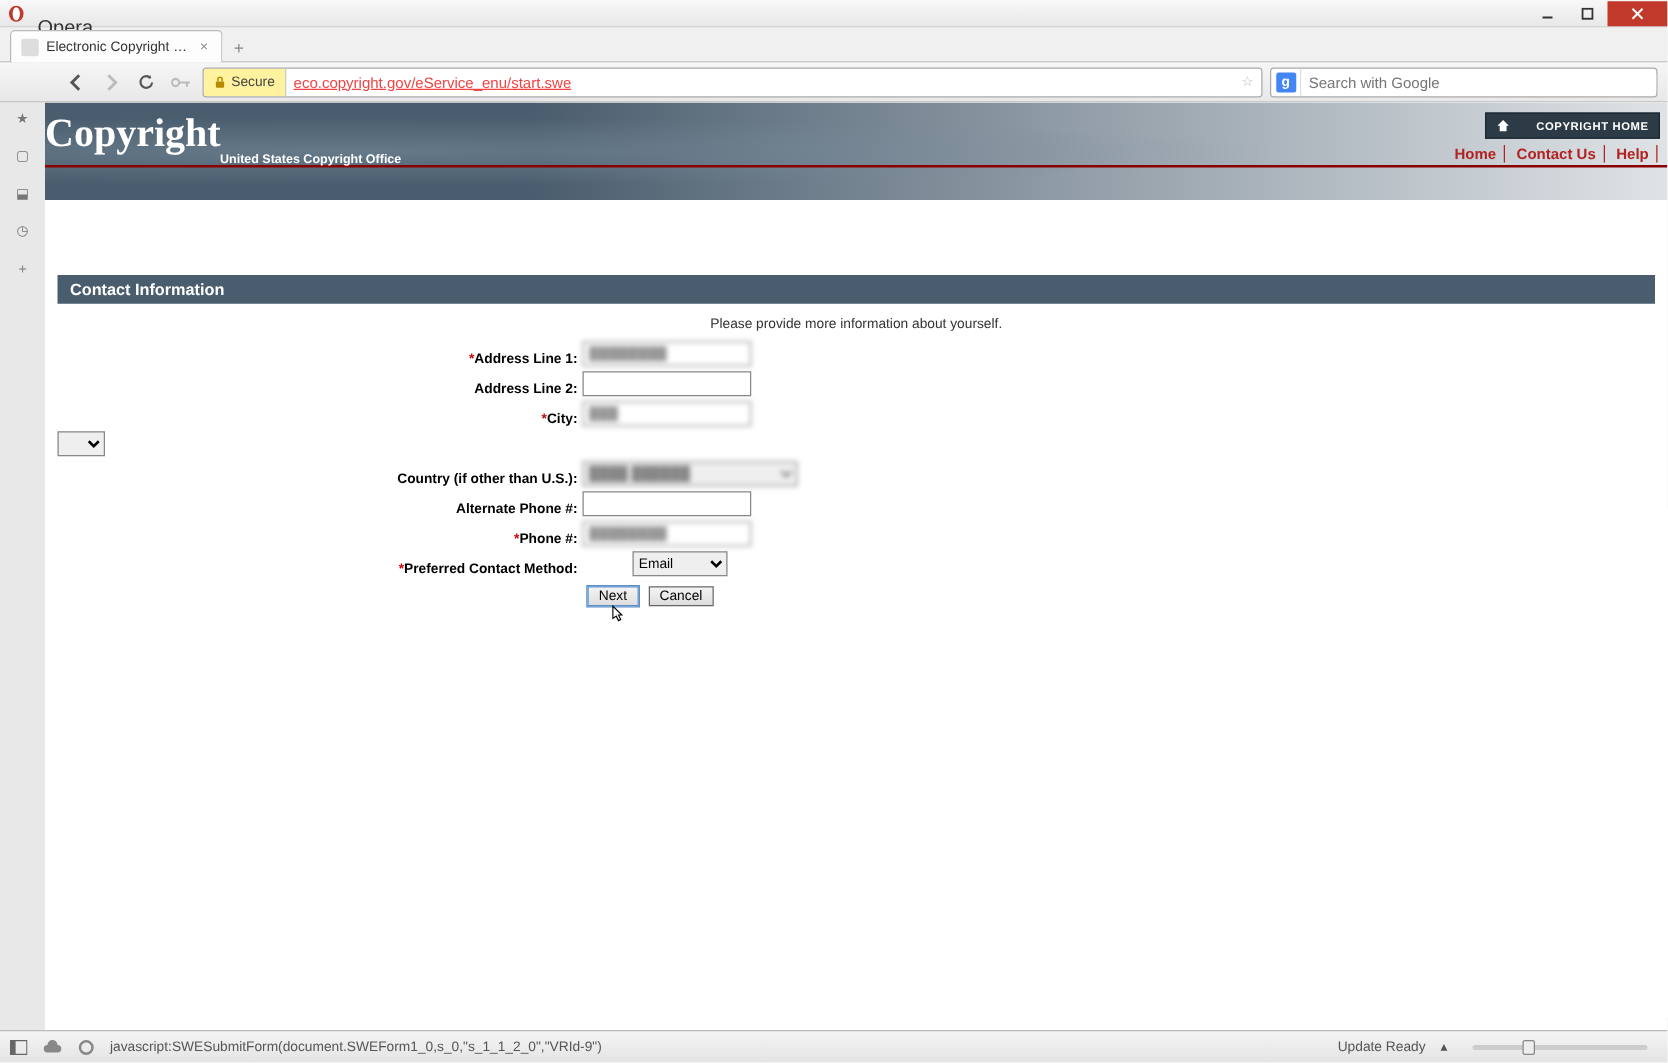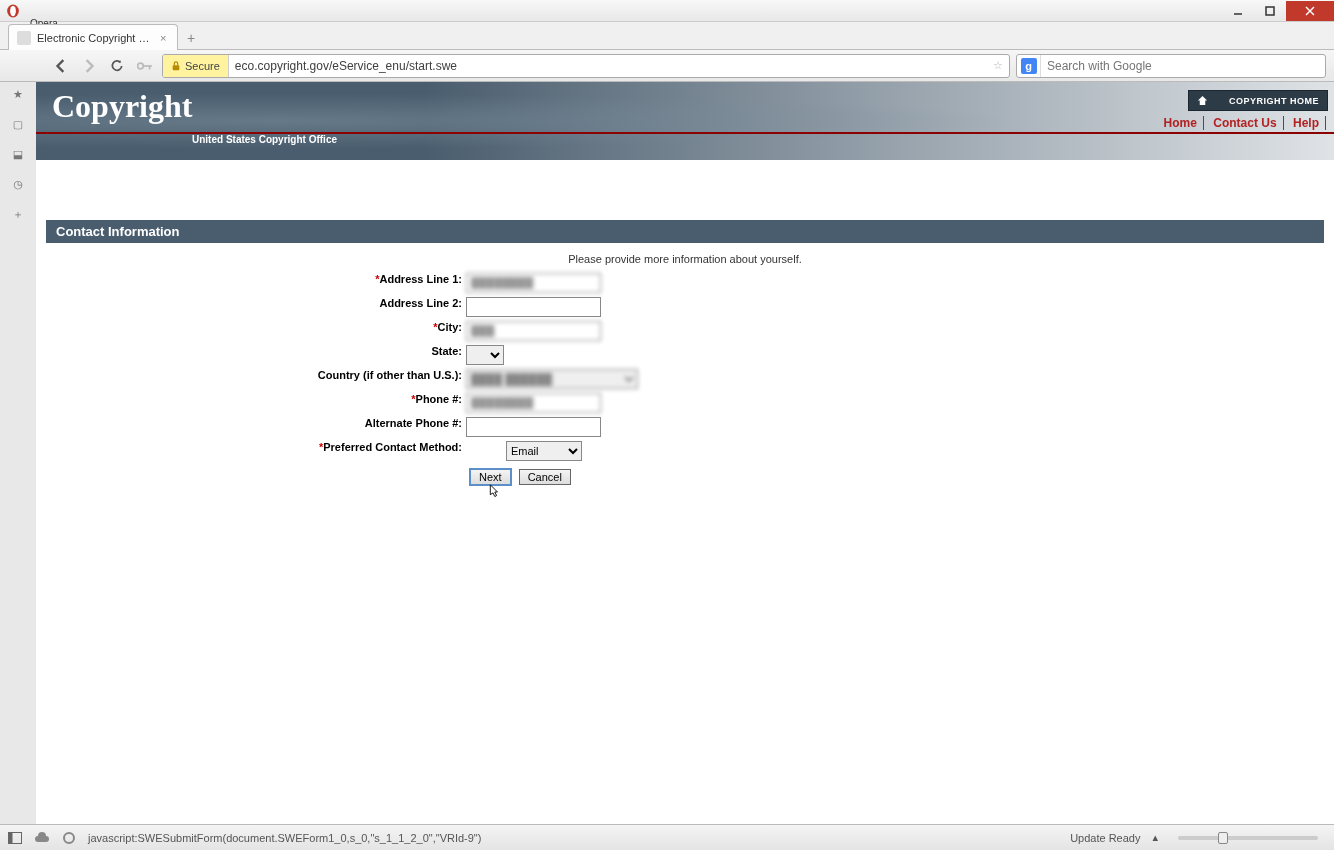--- a/index.html
+++ b/index.html
@@ -2,21 +2,21 @@
 <html><head>
   <meta charset="utf-8">
   <style>
     * { margin: 0; padding: 0; box-sizing: border-box; }
     body { font-family: Tahoma, Arial, sans-serif; font-size: 11px; background: #f0f0f0; width: 1334px; height: 850px; overflow: hidden; }
     
     
     .title-bar { height: 22px; background: linear-gradient(#f8f8f8, #e8e8e8); display: flex; align-items: center; border-bottom: 1px solid #ccc; }
     .opera-logo { width: 18px; height: 18px; margin-left: 4px; margin-right: 2px; display: flex; align-items: center; justify-content: center; }
     .opera-logo svg { width: 14px; height: 14px; }
-    .opera-label { font-size: 10px; color: #333; padding: 0 6px; margin-top: 25px; }
+    .opera-label { font-size: 16px; color: #333; padding: 0 6px; margin-top: 25px; }
     .title-spacer { flex: 1; }
     .win-buttons { display: flex; height: 20px; }
     .win-btn { width: 32px; display: flex; align-items: center; justify-content: center; cursor: pointer; }
     .win-btn.close { background: #c0392b; color: #fff; width: 48px; }
     .win-btn svg { width: 10px; height: 10px; }
     
     
     .tab-bar { height: 28px; background: #f0f0f0; display: flex; align-items: flex-end; padding-left: 8px; border-bottom: 1px solid #bbb; }
     .tab { height: 26px; background: #fdfdfd; border: 1px solid #bbb; border-bottom: none; border-radius: 4px 4px 0 0; padding: 0 8px; display: flex; align-items: center; gap: 6px; max-width: 170px; margin-right: 2px; margin-bottom: -1px; }
     .tab-icon { width: 14px; height: 14px; background: #ddd; border-radius: 2px; flex-shrink: 0; }
@@ -27,47 +27,47 @@
     
     .addr-row { height: 32px; background: linear-gradient(#f6f6f6, #e8e8e8); display: flex; align-items: center; padding: 0 8px; gap: 6px; border-bottom: 1px solid #bbb; }
     .side-strip { width: 36px; background: #e8e8e8; display: flex; flex-direction: column; align-items: center; padding-top: 4px; gap: 14px; }
     .container { display: flex; height: calc(100% - 82px - 26px); }
     .side-strip-item { width: 16px; height: 16px; color: #777; display: flex; align-items: center; justify-content: center; cursor: pointer; }
     .nav-btn { width: 22px; height: 22px; display: flex; align-items: center; justify-content: center; color: #555; cursor: pointer; }
     .nav-btn.disabled { color: #bbb; }
     .addr-field { flex: 1; height: 24px; background: #fff; border: 1px solid #aaa; border-radius: 3px; display: flex; align-items: center; overflow: hidden; }
     .secure-badge { background: #fff3a0; border-right: 1px solid #ccc; padding: 0 8px; height: 100%; display: flex; align-items: center; gap: 4px; font-size: 11px; color: #444; }
     .secure-badge svg { width: 10px; height: 10px; fill: #b68b00; }
-    .url-text { padding: 0 6px; font-size: 12px; color: #404040; flex: 1; }
+    .url-text { padding: 0 6px; font-size: 12px; color: #ef4444; flex: 1; text-decoration: underline; }
     .star-btn { width: 22px; display: flex; align-items: center; justify-content: center; color: #bbb; cursor: pointer; }
     .search-field { width: 310px; height: 24px; background: #fff; border: 1px solid #aaa; border-radius: 3px; display: flex; align-items: center; }
     .search-engine { width: 24px; height: 100%; display: flex; align-items: center; justify-content: center; border-right: 1px solid #ddd; }
     .g-icon { width: 16px; height: 16px; background: #4285f4; color: #fff; font-weight: bold; font-size: 11px; display: flex; align-items: center; justify-content: center; border-radius: 2px; }
     .search-input { border: none; outline: none; padding: 0 6px; font-size: 12px; color: #888; flex: 1; }
     
     
     .page { flex: 1; background: #fff; overflow: auto; }
     .page-header { height: 78px; background: linear-gradient(90deg, #4a5d6e 0%, #4a5d6e 30%, #dfe3e6 100%); position: relative; }
     .page-header::before { content: ''; position: absolute; left: 0; top: 0; right: 0; bottom: 0; background: radial-gradient(ellipse at 240px 50%, rgba(120,140,155,0.6), transparent 50%); }
-    .logo-area { position: absolute; left: 16px; top: 8px; color: #fff; z-index: 2; }
+    .logo-area { position: absolute; left: 0; top: 8px; color: #fff; z-index: 2; }
     .logo-text { font-family: Georgia, serif; font-size: 32px; font-weight: bold; line-height: 1; }
-    .logo-sub { font-size: 10px; font-weight: bold; margin-top: 12px; margin-left: 140px; }
+    .logo-sub { font-size: 10px; font-weight: bold; margin-top: 0; margin-left: 140px; }
     .copyright-home-btn { position: absolute; right: 6px; top: 8px; background: #2d3b47; color: #fff; font-size: 9px; font-weight: bold; padding: 4px 8px; border: 1px solid #1a2630; display: flex; align-items: center; gap: 21px; text-transform: uppercase; letter-spacing: 0.5px; z-index: 2; }
     .copyright-home-btn svg { width: 11px; height: 11px; fill: #fff; }
     .header-links { position: absolute; right: 8px; bottom: 30px; font-size: 12px; z-index: 2; }
     .header-links a { color: #b22222; text-decoration: none; font-weight: bold; padding: 0 6px; border-right: 1px solid #b22222; cursor: pointer; }
     .header-links a:last-child { border-right: 1px solid #b22222; }
     .red-line { height: 2px; background: #8b0000; position: absolute; bottom: 26px; left: 0; right: 0; z-index: 1; }
     
     .content { padding: 0 10px; }
     .section-header { background: #4a5d6e; color: #fff; font-weight: bold; font-size: 13px; padding: 4px 10px; margin-top: 60px; }
     .form-instruction { text-align: center; font-size: 11px; color: #333; margin: 10px 0 8px; }
     
     .form-table { margin: 0 auto; }
-    .form-row { display: flex; align-items: flex-start; margin-bottom: 4px; }
+    .form-row { display: flex; align-items: flex-end; margin-bottom: 4px; }
     .form-label { width: 420px; text-align: right; font-weight: bold; font-size: 11px; padding-right: 4px; }
     .required { color: #c00; }
     .form-input { width: 135px; height: 20px; border: 1px solid #888; font-size: 11px; padding: 0 4px; }
     .form-input.blurred { filter: blur(2px); color: #999; }
     .form-select { height: 20px; border: 1px solid #888; font-size: 11px; background: #efefef; }
     .form-select.small { width: 38px; }
     .form-select.country { width: 172px; filter: blur(2px); color: #888; }
     .form-select.contact { width: 76px; margin-left: 40px; }
     
     .button-row { display: flex; gap: 8px; margin-left: 424px; margin-top: 8px; position: relative; }
@@ -207,34 +207,33 @@
         </div>
         <div class="form-row">
           <div class="form-label"><span>Address Line 2:</span></div>
           <input class="form-input" value="" style="">
         </div>
         <div class="form-row">
           <div class="form-label"><span class="required">*</span><span>City:</span></div>
           <input class="form-input blurred" value="███" style="">
         </div>
         <div class="form-row">
-          <div class="form-label"><span>State:</span></div>
           <select class="form-select small"><option></option></select>
         </div>
         <div class="form-row">
           <div class="form-label"><span>Country  (if other than U.S.):</span></div>
           <select class="form-select country"><option>████ ██████</option></select>
         </div>
         <div class="form-row">
+          <div class="form-label"><span>Alternate Phone #:</span></div>
+          <input class="form-input" value="" style="">
+        </div>
+        <div class="form-row">
           <div class="form-label"><span class="required">*</span><span>Phone #:</span></div>
           <input class="form-input blurred" value="████████" style="">
-        </div>
-        <div class="form-row">
-          <div class="form-label"><span>Alternate Phone #:</span></div>
-          <input class="form-input" value="" style="">
         </div>
         <div class="form-row">
           <div class="form-label"><span class="required">*</span><span>Preferred Contact Method:</span></div>
           <select class="form-select contact"><option>Email</option></select>
         </div>
         <div class="button-row">
           <button class="form-btn active">Next</button>
           <button class="form-btn">Cancel</button>
           <svg class="cursor-pointer" viewBox="0 0 20 20">
             <path d="M7 2 L7 13 L10 11 L12 15 L14 14 L12 10 L15 10 Z" fill="#fff" stroke="#000" stroke-width="1"></path>

